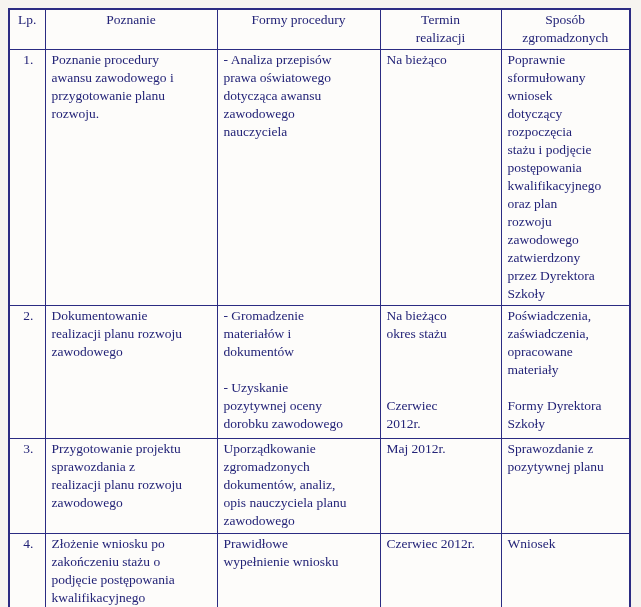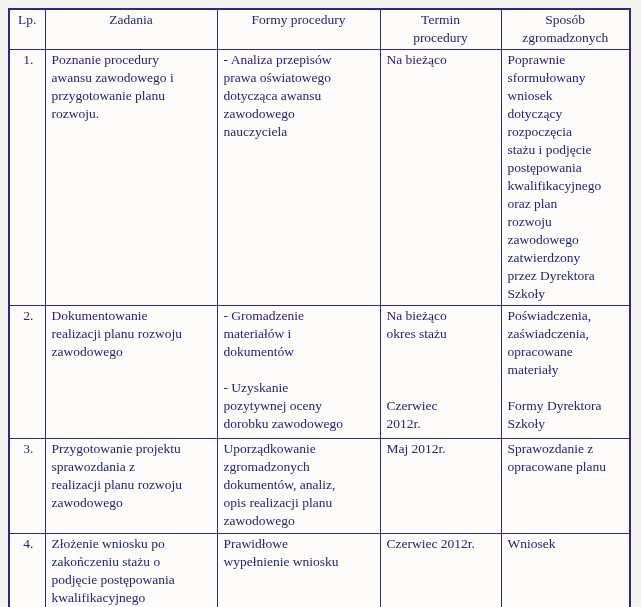--- a/index.html
+++ b/index.html
@@ -58,24 +58,24 @@
     <colgroup>
       <col style="width:36px">
       <col style="width:172px">
       <col style="width:163px">
       <col style="width:121px">
       <col style="width:129px">
     </colgroup>
     <thead>
       <tr class="header-row">
         <th class="col-lp">Lp.</th>
-        <th>Zadania</th>
+        <th>Poznanie</th>
         <th>Formy procedury</th>
         <th>Termin
-procedury</th>
+realizacji</th>
         <th>Sposób
 zgromadzonych</th>
       </tr>
     </thead>
     <tbody>
       <tr class="row-1">
         <td class="col-lp">1.</td>
         <td>Poznanie procedury
 awansu zawodowego i
 przygotowanie planu
@@ -130,25 +130,25 @@
       </tr>
       <tr class="row-3">
         <td class="col-lp">3.</td>
         <td>Przygotowanie projektu
 sprawozdania z
 realizacji planu rozwoju
 zawodowego</td>
         <td>Uporządkowanie
 zgromadzonych
 dokumentów, analiz,
-opis realizacji planu
+opis nauczyciela planu
 zawodowego</td>
         <td>Maj 2012r.</td>
         <td>Sprawozdanie z
-opracowane planu</td>
+pozytywnej planu</td>
       </tr>
       <tr class="row-4">
         <td class="col-lp">4.</td>
         <td>Złożenie wniosku po
 zakończeniu stażu o
 podjęcie postępowania
 kwalifikacyjnego</td>
         <td>Prawidłowe
 wypełnienie wniosku</td>
         <td>Czerwiec 2012r.</td>

